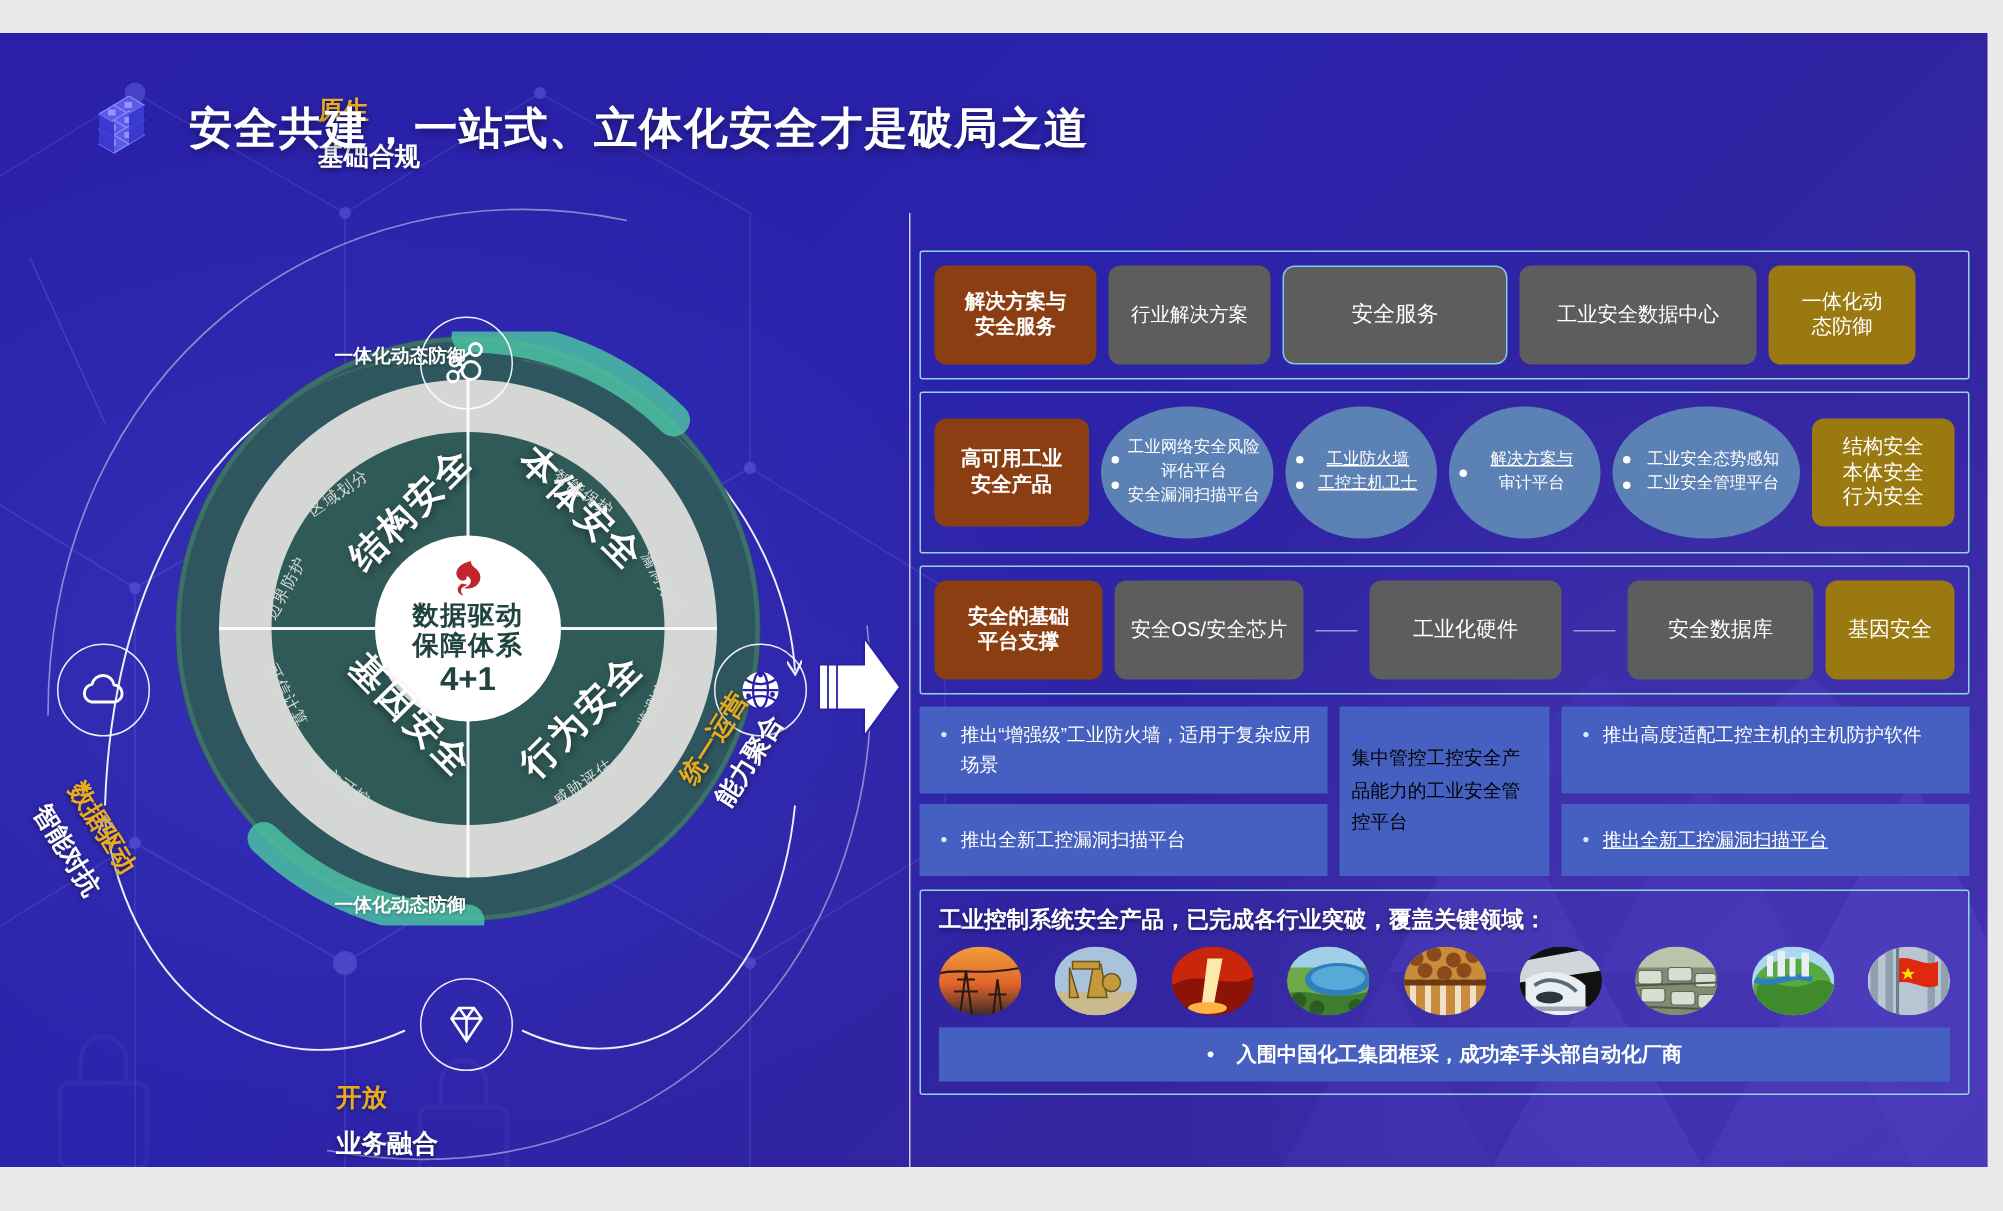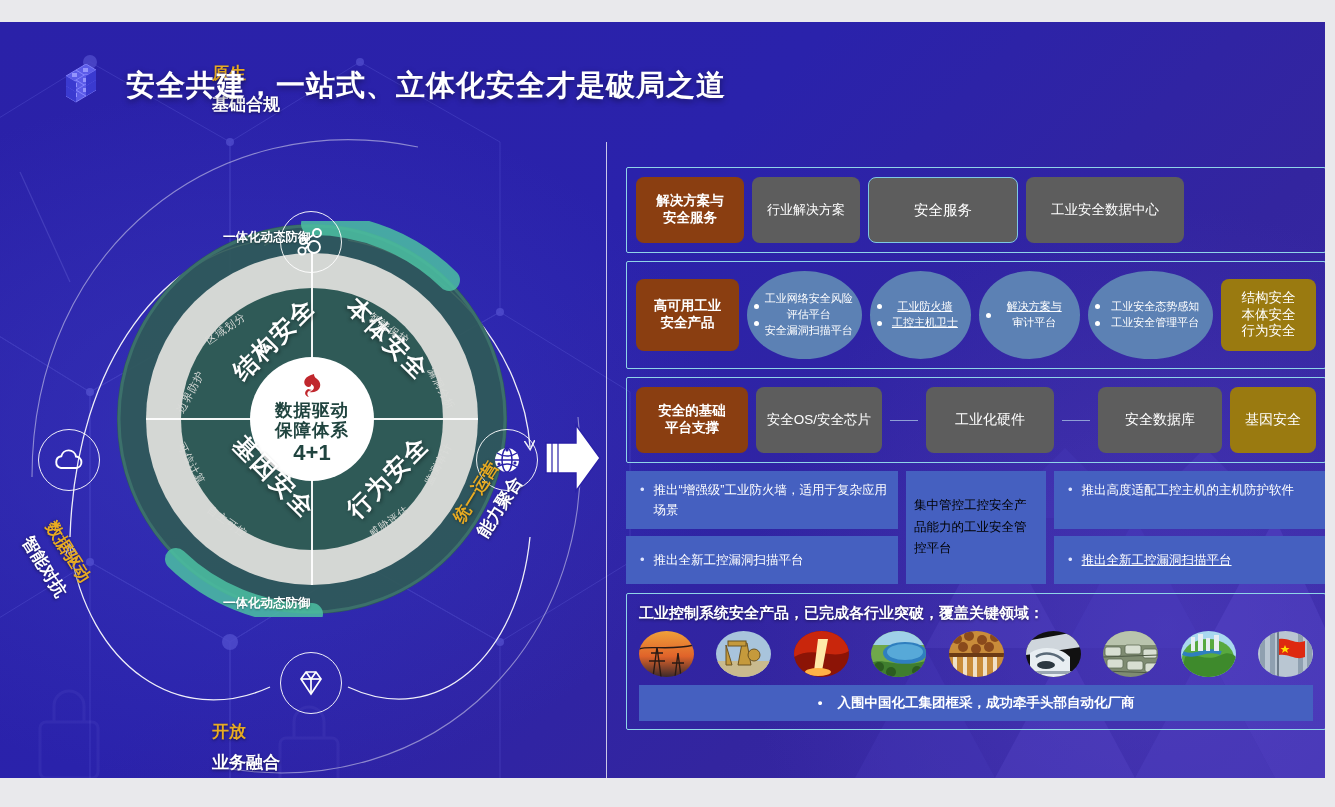--- a/index.html
+++ b/index.html
@@ -35,21 +35,21 @@
           display:flex; align-items:center; justify-content:center; }
 
   
   .ringband { position:absolute; white-space:nowrap; color:#fff; font-size:12.5px; font-weight:bold;
               text-shadow:0 1px 2px rgba(0,0,0,.35); }
   .quad { position:absolute; color:#fff; font-weight:bold; font-size:24px; letter-spacing:2px;
           text-shadow:0 2px 4px rgba(0,0,0,.4); white-space:nowrap; }
   .subq { position:absolute; color:#d9dbd8; font-size:10.5px; white-space:nowrap; letter-spacing:1px; }
 
   
-  #rpanel { position:absolute; left:613px; top:145px; width:700px; height:620px; z-index:20;margin-left:13px; }
+  #rpanel { position:absolute; left:613px; top:145px; width:700px; height:620px; z-index:20; }
   .grp { border:1px solid #8fd4e8; border-radius:2px; padding:9px; margin-bottom:8px; display:flex; align-items:center; gap:8px; }
   .chip { border-radius:8px; display:flex; align-items:center; justify-content:center; text-align:center;
           color:#fff; font-weight:bold; line-height:1.25; }
   .chip.brown { background:#8a3e11; }
   .chip.gold  { background:#9a7a10; }
   .chip.gray  { background:#5d5d5d; }
   .chip.grayb { background:#5d5d5d; border:1px solid #7fc8e2; }
 
   .ell { border-radius:50%; background:#5c81b4; display:flex; align-items:center; padding:0 7px;
          color:#fff; font-size:11px; line-height:1.45; }
@@ -268,21 +268,21 @@
     </div>
 
     <div class="node" style="left:262px;top:535px;">
       <svg width="32" height="30" viewBox="0 0 32 30" fill="none" stroke="#fff" stroke-width="1.7">
         <path d="M6 11 L11 4 L21 4 L26 11 L16 26 Z"></path>
           <path d="M6 11 H26"></path>
           <path d="M11 4 L16 11 L21 4"></path>
           <path d="M16 11 L16 26"></path>
       </svg>
     </div>
-    <div class="cap" style="left:194px;top:603px;width:200px;font-family:Liberation Serif, serif;">
+    <div class="cap" style="left:206px;top:603px;width:200px;font-family:Liberation Serif, serif;">
       <div class="k">开放</div>
       <div class="v" style="margin-top:8px">业务融合</div>
     </div>
 
     <svg style="position:absolute;left:524px;top:300px" width="62" height="82" viewBox="0 0 62 82">
       <path d="M4 26 H34 V8 L58 41 L34 74 V56 H4 Z" fill="#fff" stroke="#2a21a8" stroke-width="1.4"></path>
       <g stroke="#2a21a8" stroke-width="1.2">
           <line x1="10" y1="26" x2="10" y2="56"></line>
           <line x1="16" y1="26" x2="16" y2="56"></line>
         </g>
@@ -290,20 +290,22 @@
   </div>
 
   <div id="rpanel">
 
     <div class="grp">
       <div class="chip brown" style="width:108px;height:66px;font-size:13.5px;white-space:pre-line">解决方案与
 安全服务</div>
       <div class="chip gray" style="width:108px;height:66px;font-size:13px;font-weight:normal">行业解决方案</div>
       <div class="chip grayb" style="width:150px;height:66px;font-size:14.5px;font-weight:normal">安全服务</div>
       <div class="chip gray" style="width:158px;height:66px;font-size:13.5px;font-weight:normal">工业安全数据中心</div>
+      <div class="chip gold" style="width:98px;height:66px;font-size:13.5px;font-weight:normal;white-space:pre-line">一体化动
+态防御</div>
     </div>
 
     <div class="grp">
       <div class="chip brown" style="width:106px;height:72px;font-size:13.5px;white-space:pre-line">高可用工业
 安全产品</div>
 
       <div class="ell" style="width:118px;height:88px">
         <div class="dotcol">
             <span class="bdot"></span>
             <span class="bdot"></span>

